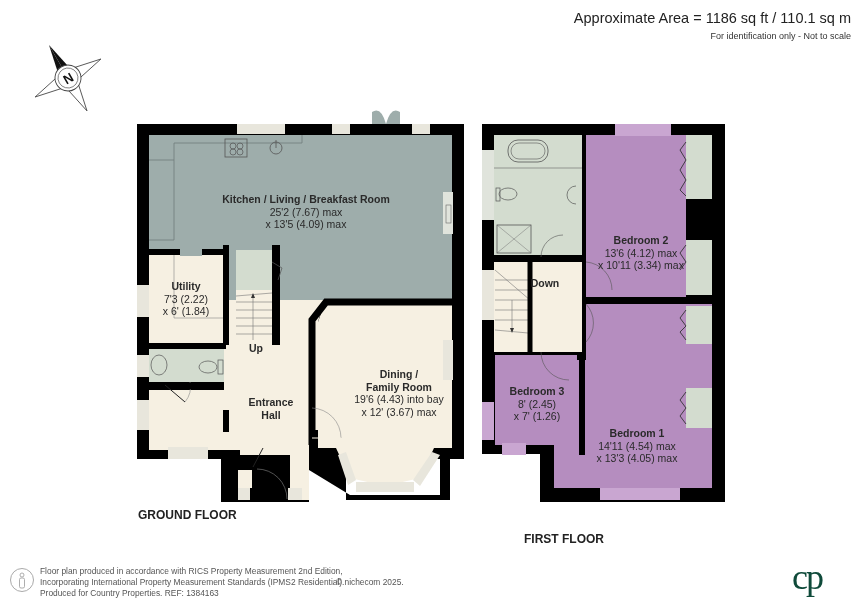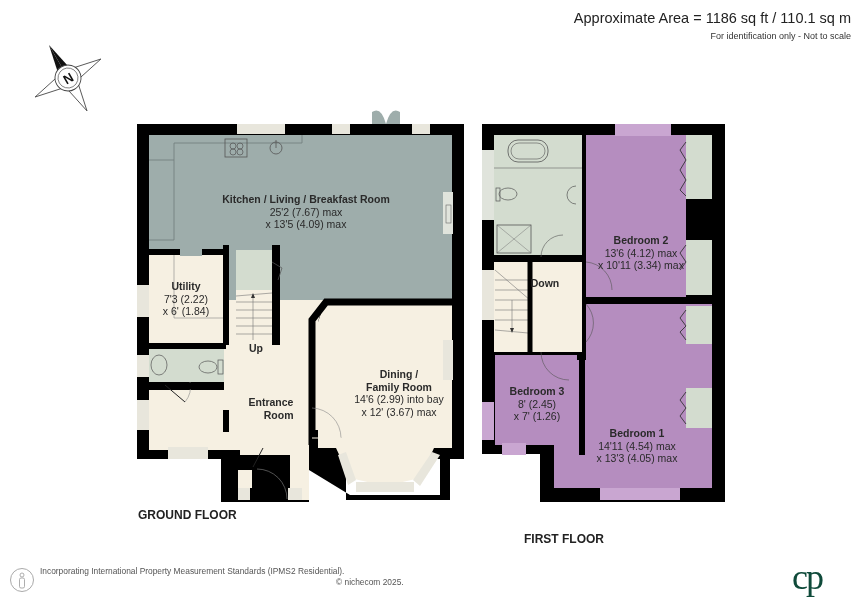--- a/index.html
+++ b/index.html
@@ -178,28 +178,28 @@
   <span>x 13'5 (4.09) max</span>
 </div>
 <div class="lbl" style="left:186px;top:280px;">
   <b>Utility</b>
   <span>7'3 (2.22)</span><br>
   <span>x 6' (1.84)</span>
 </div>
 <div class="lbl" style="left:256px;top:342px;">
     <b>Up</b>
   </div>
-<div class="lbl" style="left:271px;top:396px;text-align:right;">
+<div class="lbl" style="left:271px;top:396px;">
   <b>Entrance</b>
-  <b>Room</b>
+  <b>Hall</b>
 </div>
 <div class="lbl" style="left:383px;top:368px;margin-left:16px;">
   <b>Dining /</b>
   <b>Family Room</b>
-  <span>14'6 (2.99) into bay</span><br>
+  <span>19'6 (4.43) into bay</span><br>
   <span>x 12' (3.67) max</span>
 </div>
 
 <div class="lbl" style="left:641px;top:200px;margin-top:34px;">
   <b>Bedroom 2</b>
   <span>13'6 (4.12) max</span><br>
   <span>x 10'11 (3.34) max</span>
 </div>
 <div class="lbl" style="left:545px;top:277px;">
     <b>Down</b>
@@ -218,16 +218,18 @@
 <div class="floor-title" style="left:138px;top:508px;">GROUND FLOOR</div>
 <div class="floor-title" style="left:484px;top:532px;padding-left:40px;">FIRST FLOOR</div>
 
 <div class="person">
   <svg width="22" height="22" viewBox="0 0 22 22">
       <circle cx="11" cy="6" r="2" fill="none" stroke="#999" stroke-width="0.8"></circle>
       <rect x="8.5" y="9" width="5" height="10" rx="1.5" fill="none" stroke="#999" stroke-width="0.8"></rect>
     </svg>
 </div>
 <div class="footer">
+  <div>Floor plan produced in accordance with RICS Property Measurement 2nd Edition,</div>
   <div>Incorporating International Property Measurement Standards (IPMS2 Residential).</div>
+  <div>Produced for Country Properties.    REF:  1384163</div>
 </div>
 <div class="footer-copy">© nichecom 2025.</div>
 <div class="logo">cp</div>
 
 </body></html>

